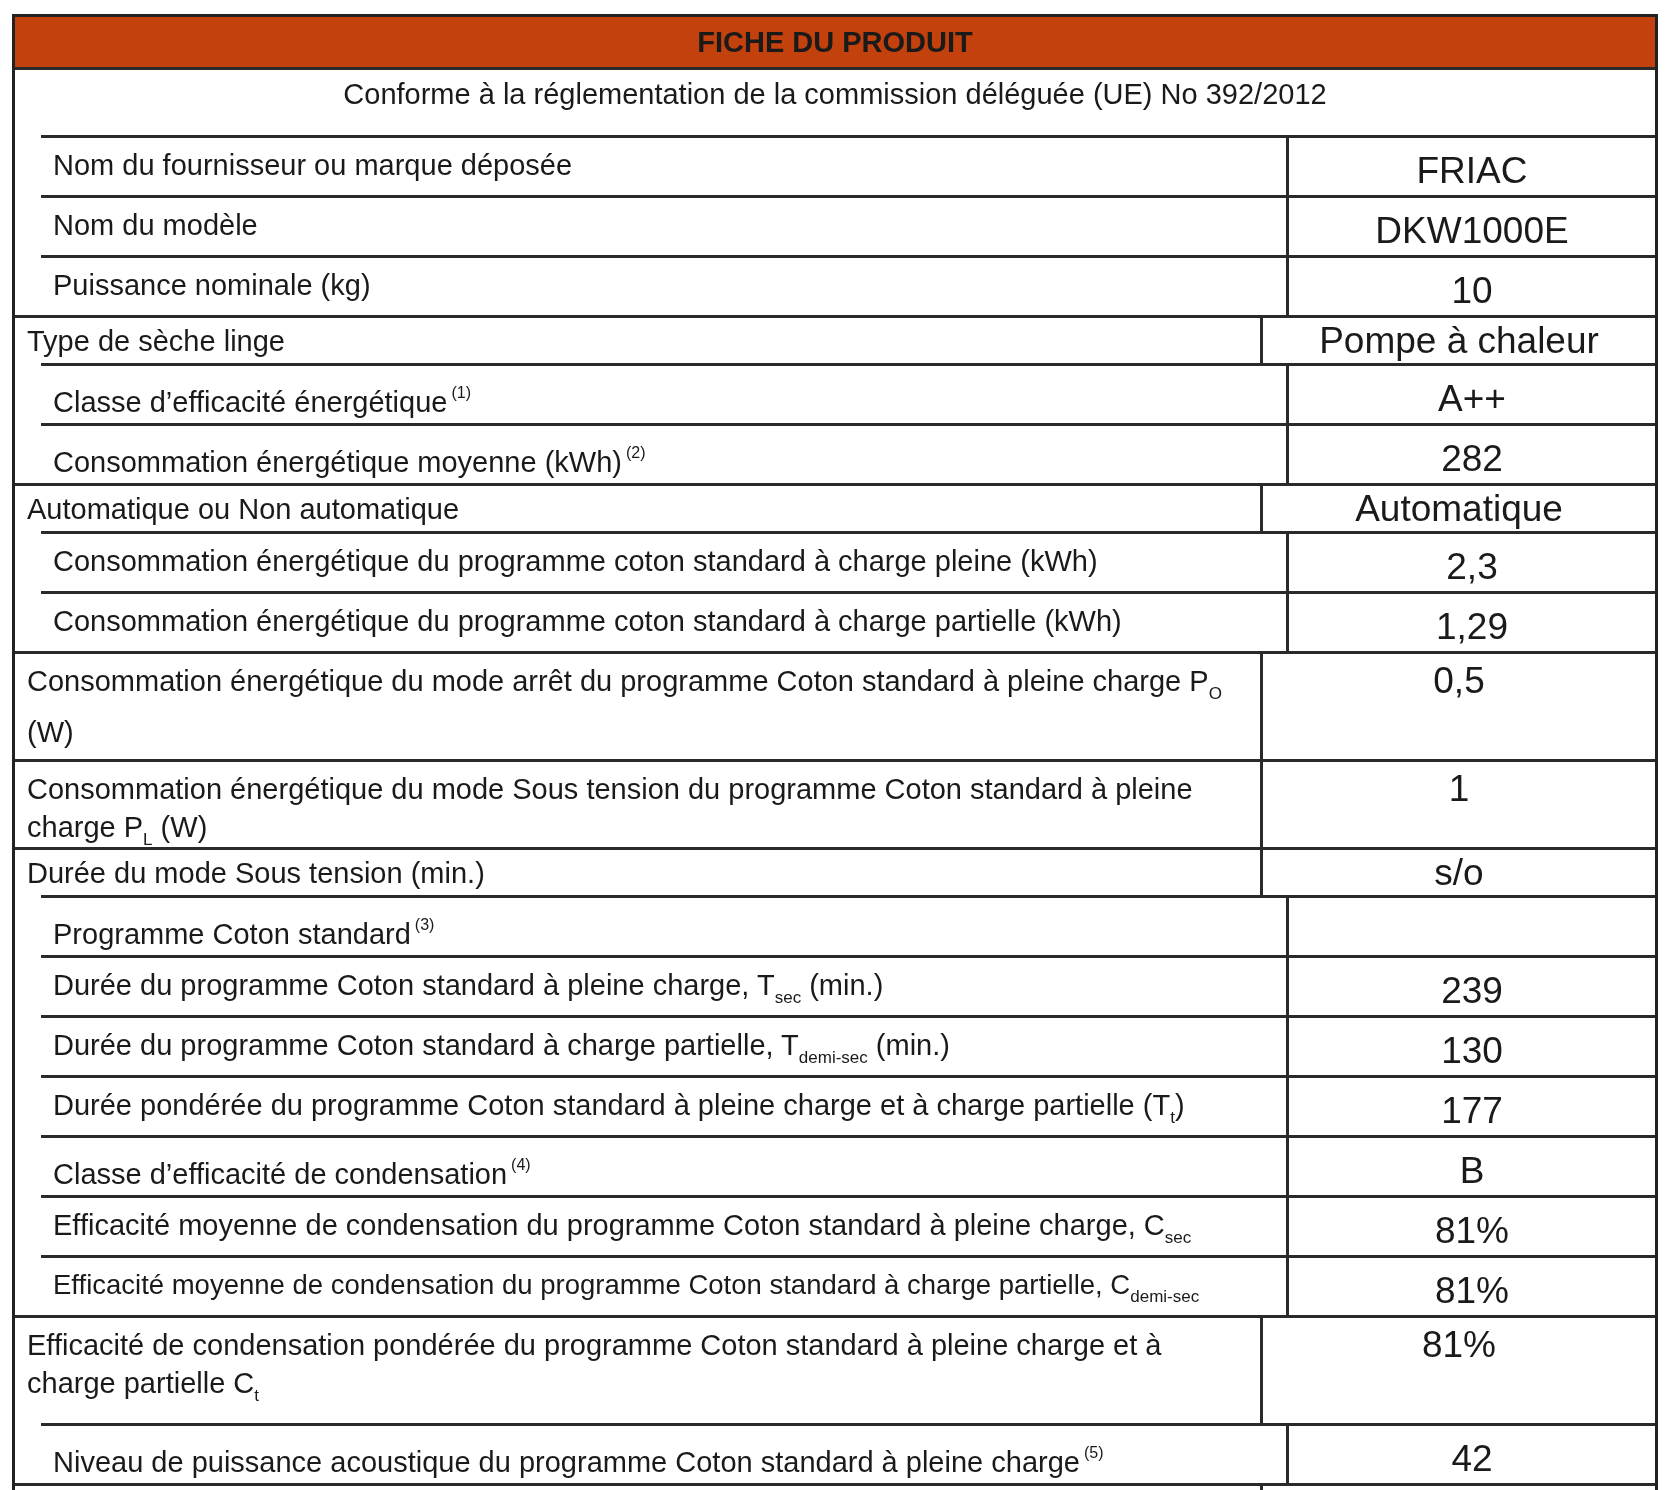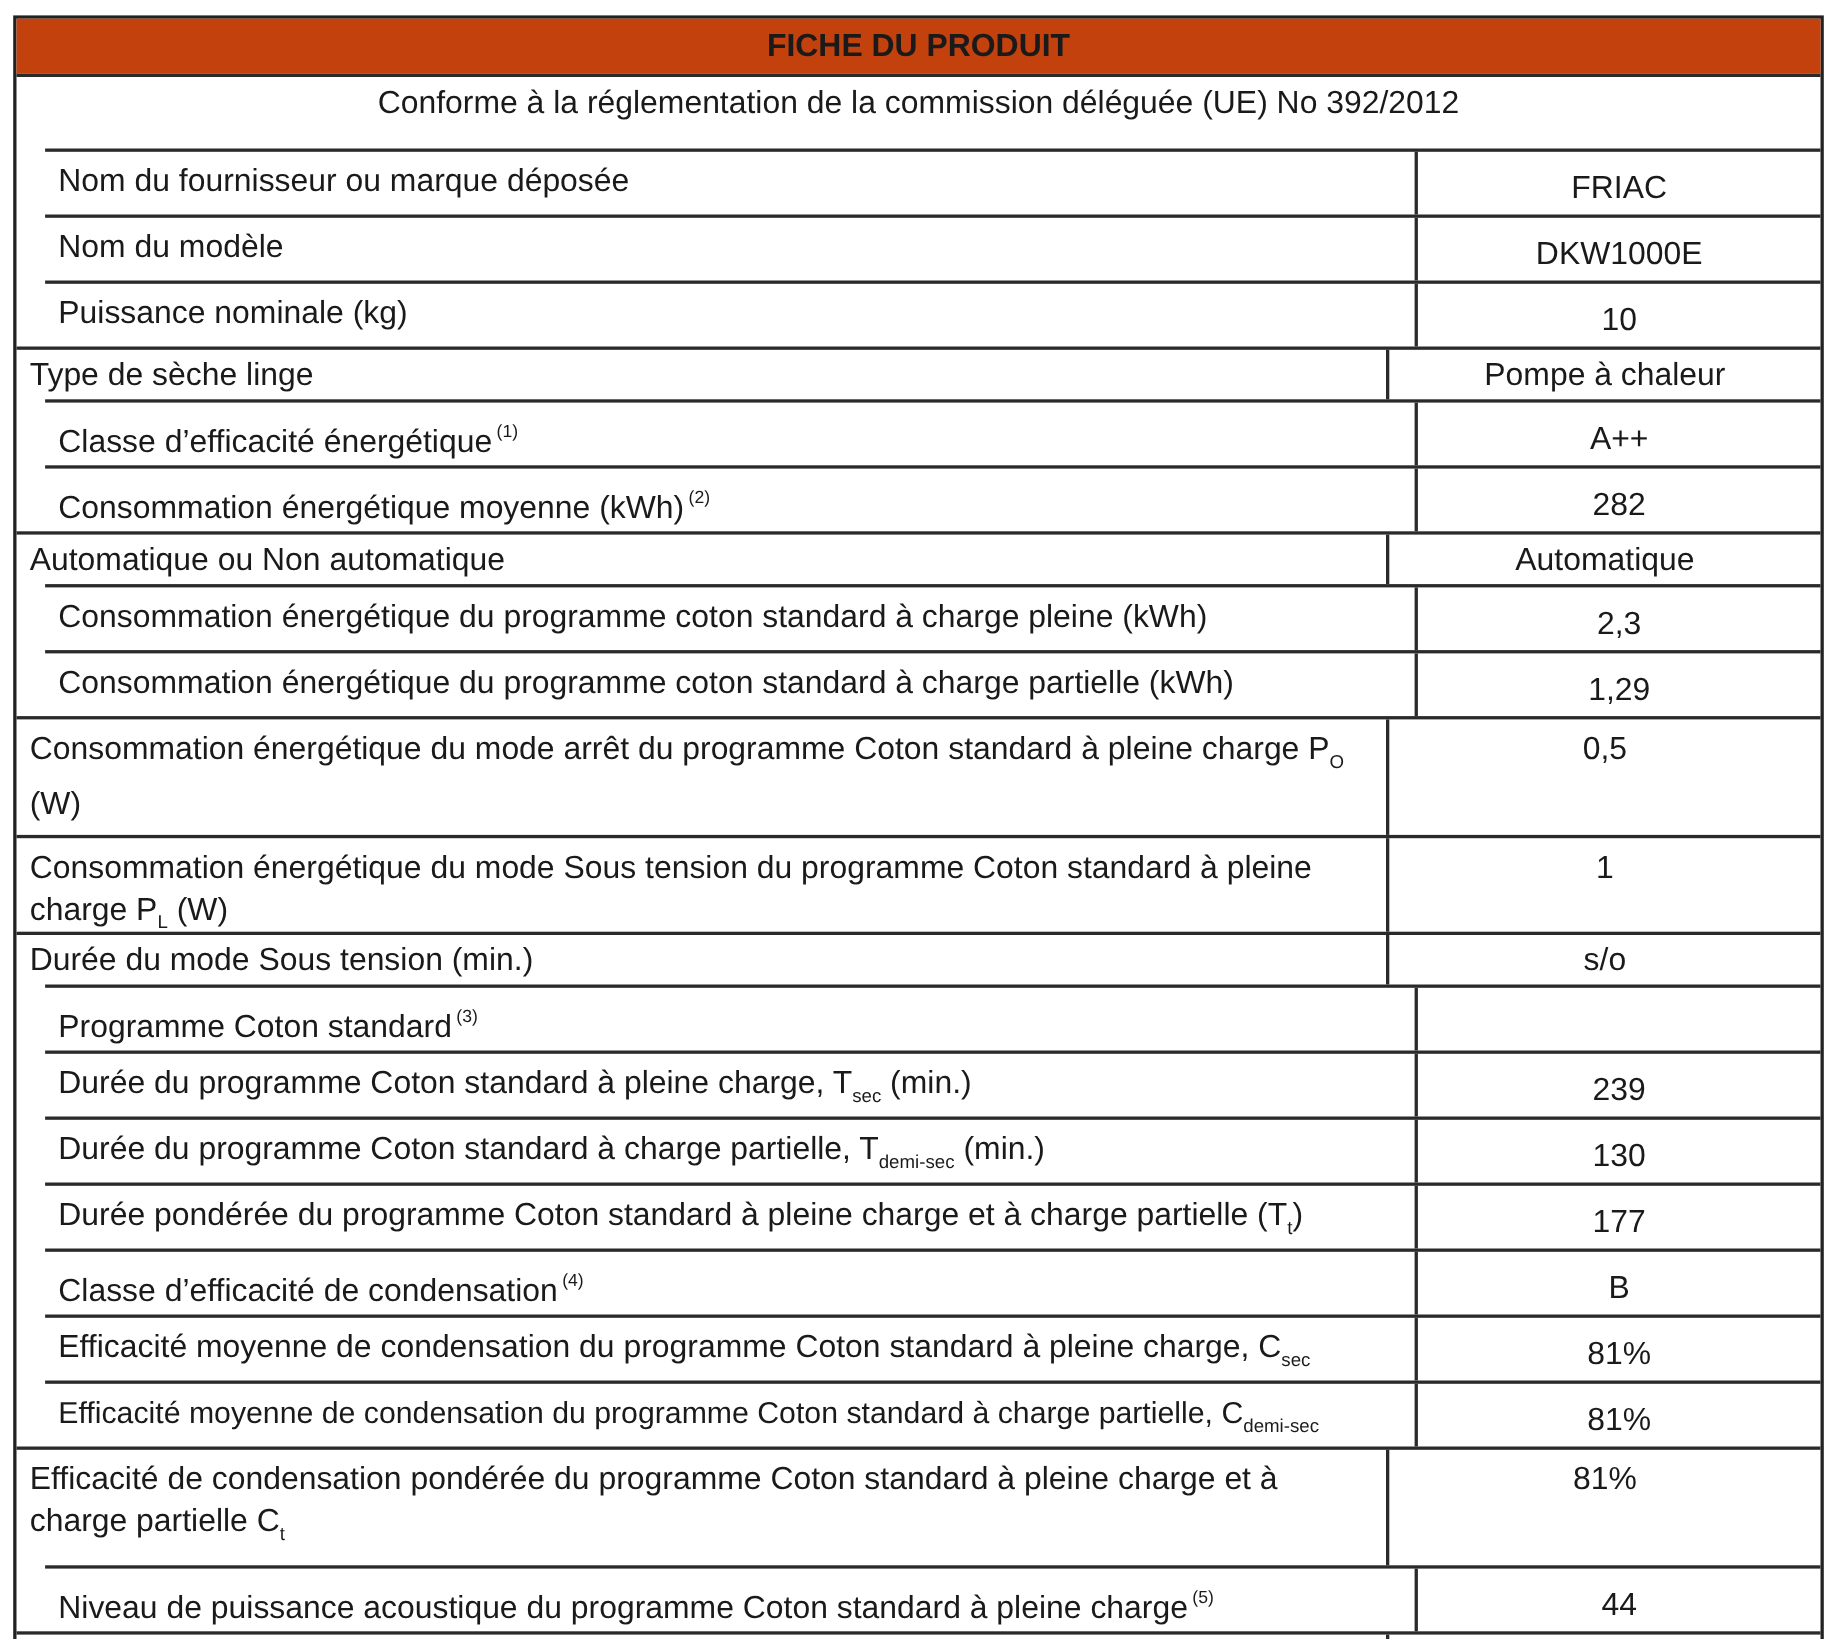--- a/index.html
+++ b/index.html
@@ -8,21 +8,21 @@
   #sheet { position: absolute; left: 12px; top: 14px; width: 1646px;
            border: 3px solid #222; box-sizing: border-box; }
   .row { display: flex; border-top: 3px solid #2a2a2a; box-sizing: border-box; }
   .row:first-child { border-top: none; }
   .title { background: #c2410c; height: 50px; justify-content: center; align-items: center;
            font-weight: bold; font-size: 29px; }
   .subtitle { height: 68px; justify-content: center; align-items: flex-start;
               font-size: 29px; padding-top: 8px; box-sizing: border-box; }
   .label { width: 1248px; border-right: 3px solid #2a2a2a; box-sizing: border-box;
            padding: 8px 12px 0 12px; font-size: 29px; line-height: 38px; }
-  .value { flex: 1; text-align: center; font-size: 29px; line-height: 38px; padding-top: 14px; box-sizing: border-box; }
+  .value { flex: 1; text-align: center; font-size: 37px; line-height: 38px; padding-top: 14px; box-sizing: border-box; }
   .h60 { height: 60px; margin-left: 26px; } .h48 { height: 48px; } .h86 { height: 108px; } .h88 { height: 88px; }
   .value.tight { padding-top: 4px; }
   sup.fn { font-size: 16px; vertical-align: 14px; margin-left: 4px; }
   sub.s { font-size: 17px; vertical-align: -8px; }
 </style>
 </head>
 <body>
 
 <div id="sheet">
   <div class="row title">
@@ -127,20 +127,20 @@
     <div class="value">81%</div>
   </div>
 
   <div class="row h86">
     <div class="label"><span>Efficacité de condensation pondérée du programme Coton standard à pleine charge et à charge partielle C</span><sub class="s">t</sub><span></span></div>
     <div class="value tight" style="padding-top:8px">81%</div>
   </div>
 
   <div class="row h60">
     <div class="label"><span>Niveau de puissance acoustique du programme Coton standard à pleine charge</span><sup class="fn">(5)</sup></div>
-    <div class="value">44</div>
+    <div class="value">42</div>
   </div>
 
   <div class="row h48">
     <div class="label" style="padding-top:4px"><span>Intégré</span></div>
     <div class="value tight">Non</div>
   </div>
 </div>
 
 </body></html>

